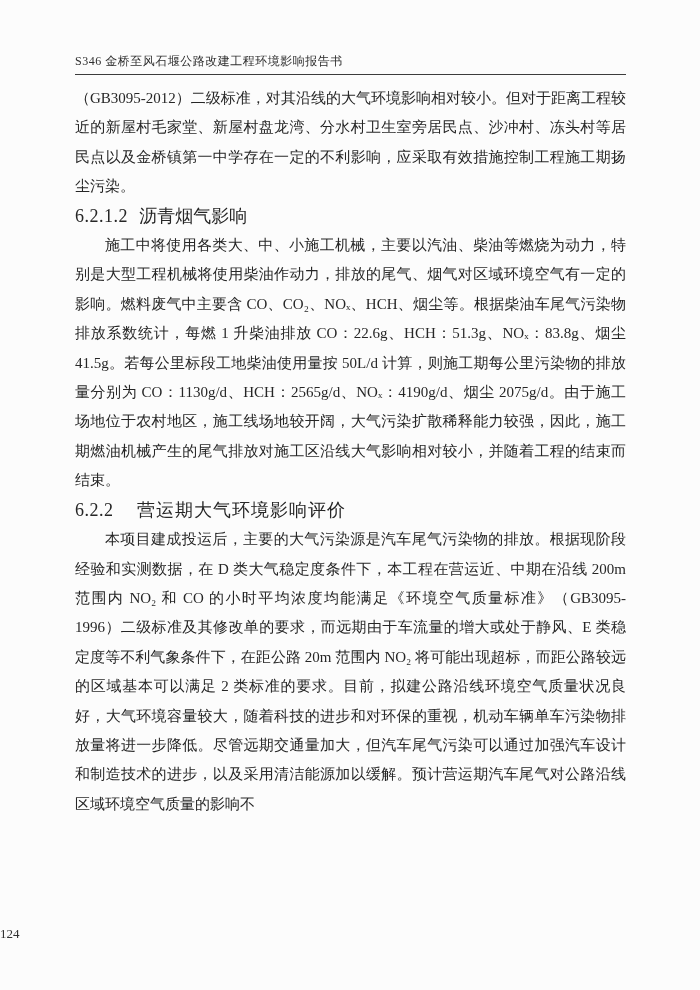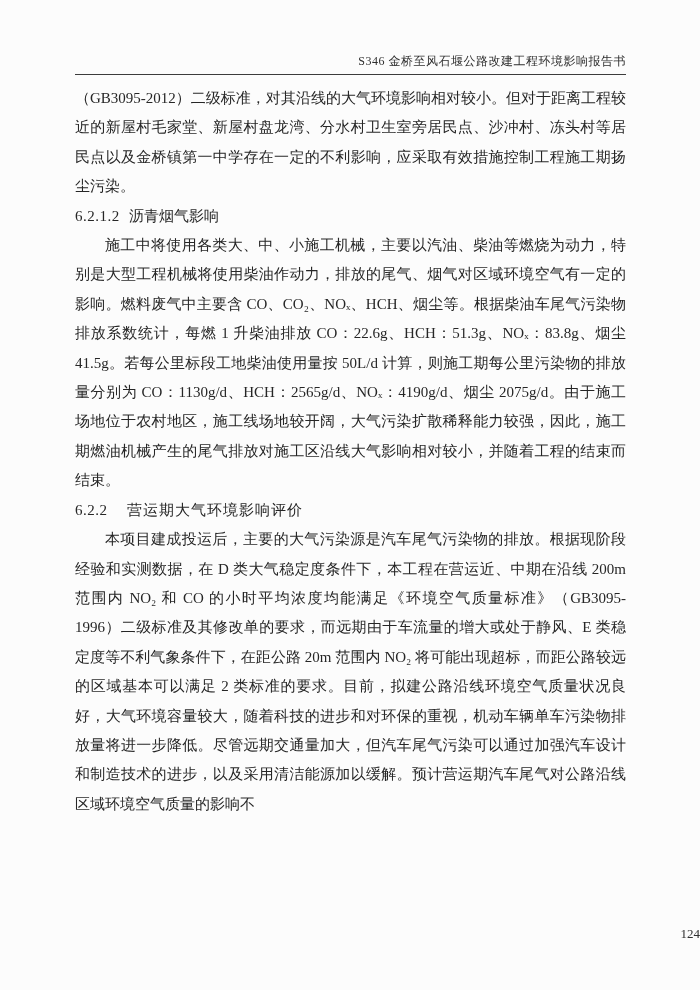--- a/index.html
+++ b/index.html
@@ -17,21 +17,20 @@
     color: #262626;
     overflow: hidden;
   }
   .header {
     position: absolute;
     top: 53px;
     left: 75px;
     right: 74px;
   }
   .header-text {
-    text-align: right;
     font-size: 12px;
     letter-spacing: 0.5px;
     color: #2e2e2e;
     padding-bottom: 4px;
     white-space: nowrap;
   }
   .header-rule {
     border-bottom: 1.6px solid #3c3c3c;
     height: 0;
   }
@@ -47,42 +46,42 @@
   }
   .para {
     margin: 0;
     text-indent: 2em;
   }
   .para.no-indent {
     text-indent: 0;
   }
   .heading {
     margin: 0;
-    font-size: 15px;
+    font-size: 18px;
     font-weight: normal;
     line-height: 29.4px;
     text-align: left;
   }
   .heading .hnum {
     display: inline-block;
     margin-right: 0.62em;
     letter-spacing: 0.5px;
   }
   .heading.level2 .hnum {
     margin-right: 1.3em;
   }
   .heading.level2 .htitle {
     letter-spacing: 1px;
   }
   .footer {
     position: absolute;
     left: 0;
     right: 0;
     bottom: 48px;
-    text-align: right;
+    text-align: left;
     font-size: 13px;
     color: #303030;
   }
 </style>
 </head>
 <body>
 
 <div class="page">
 
   <div class="header">

